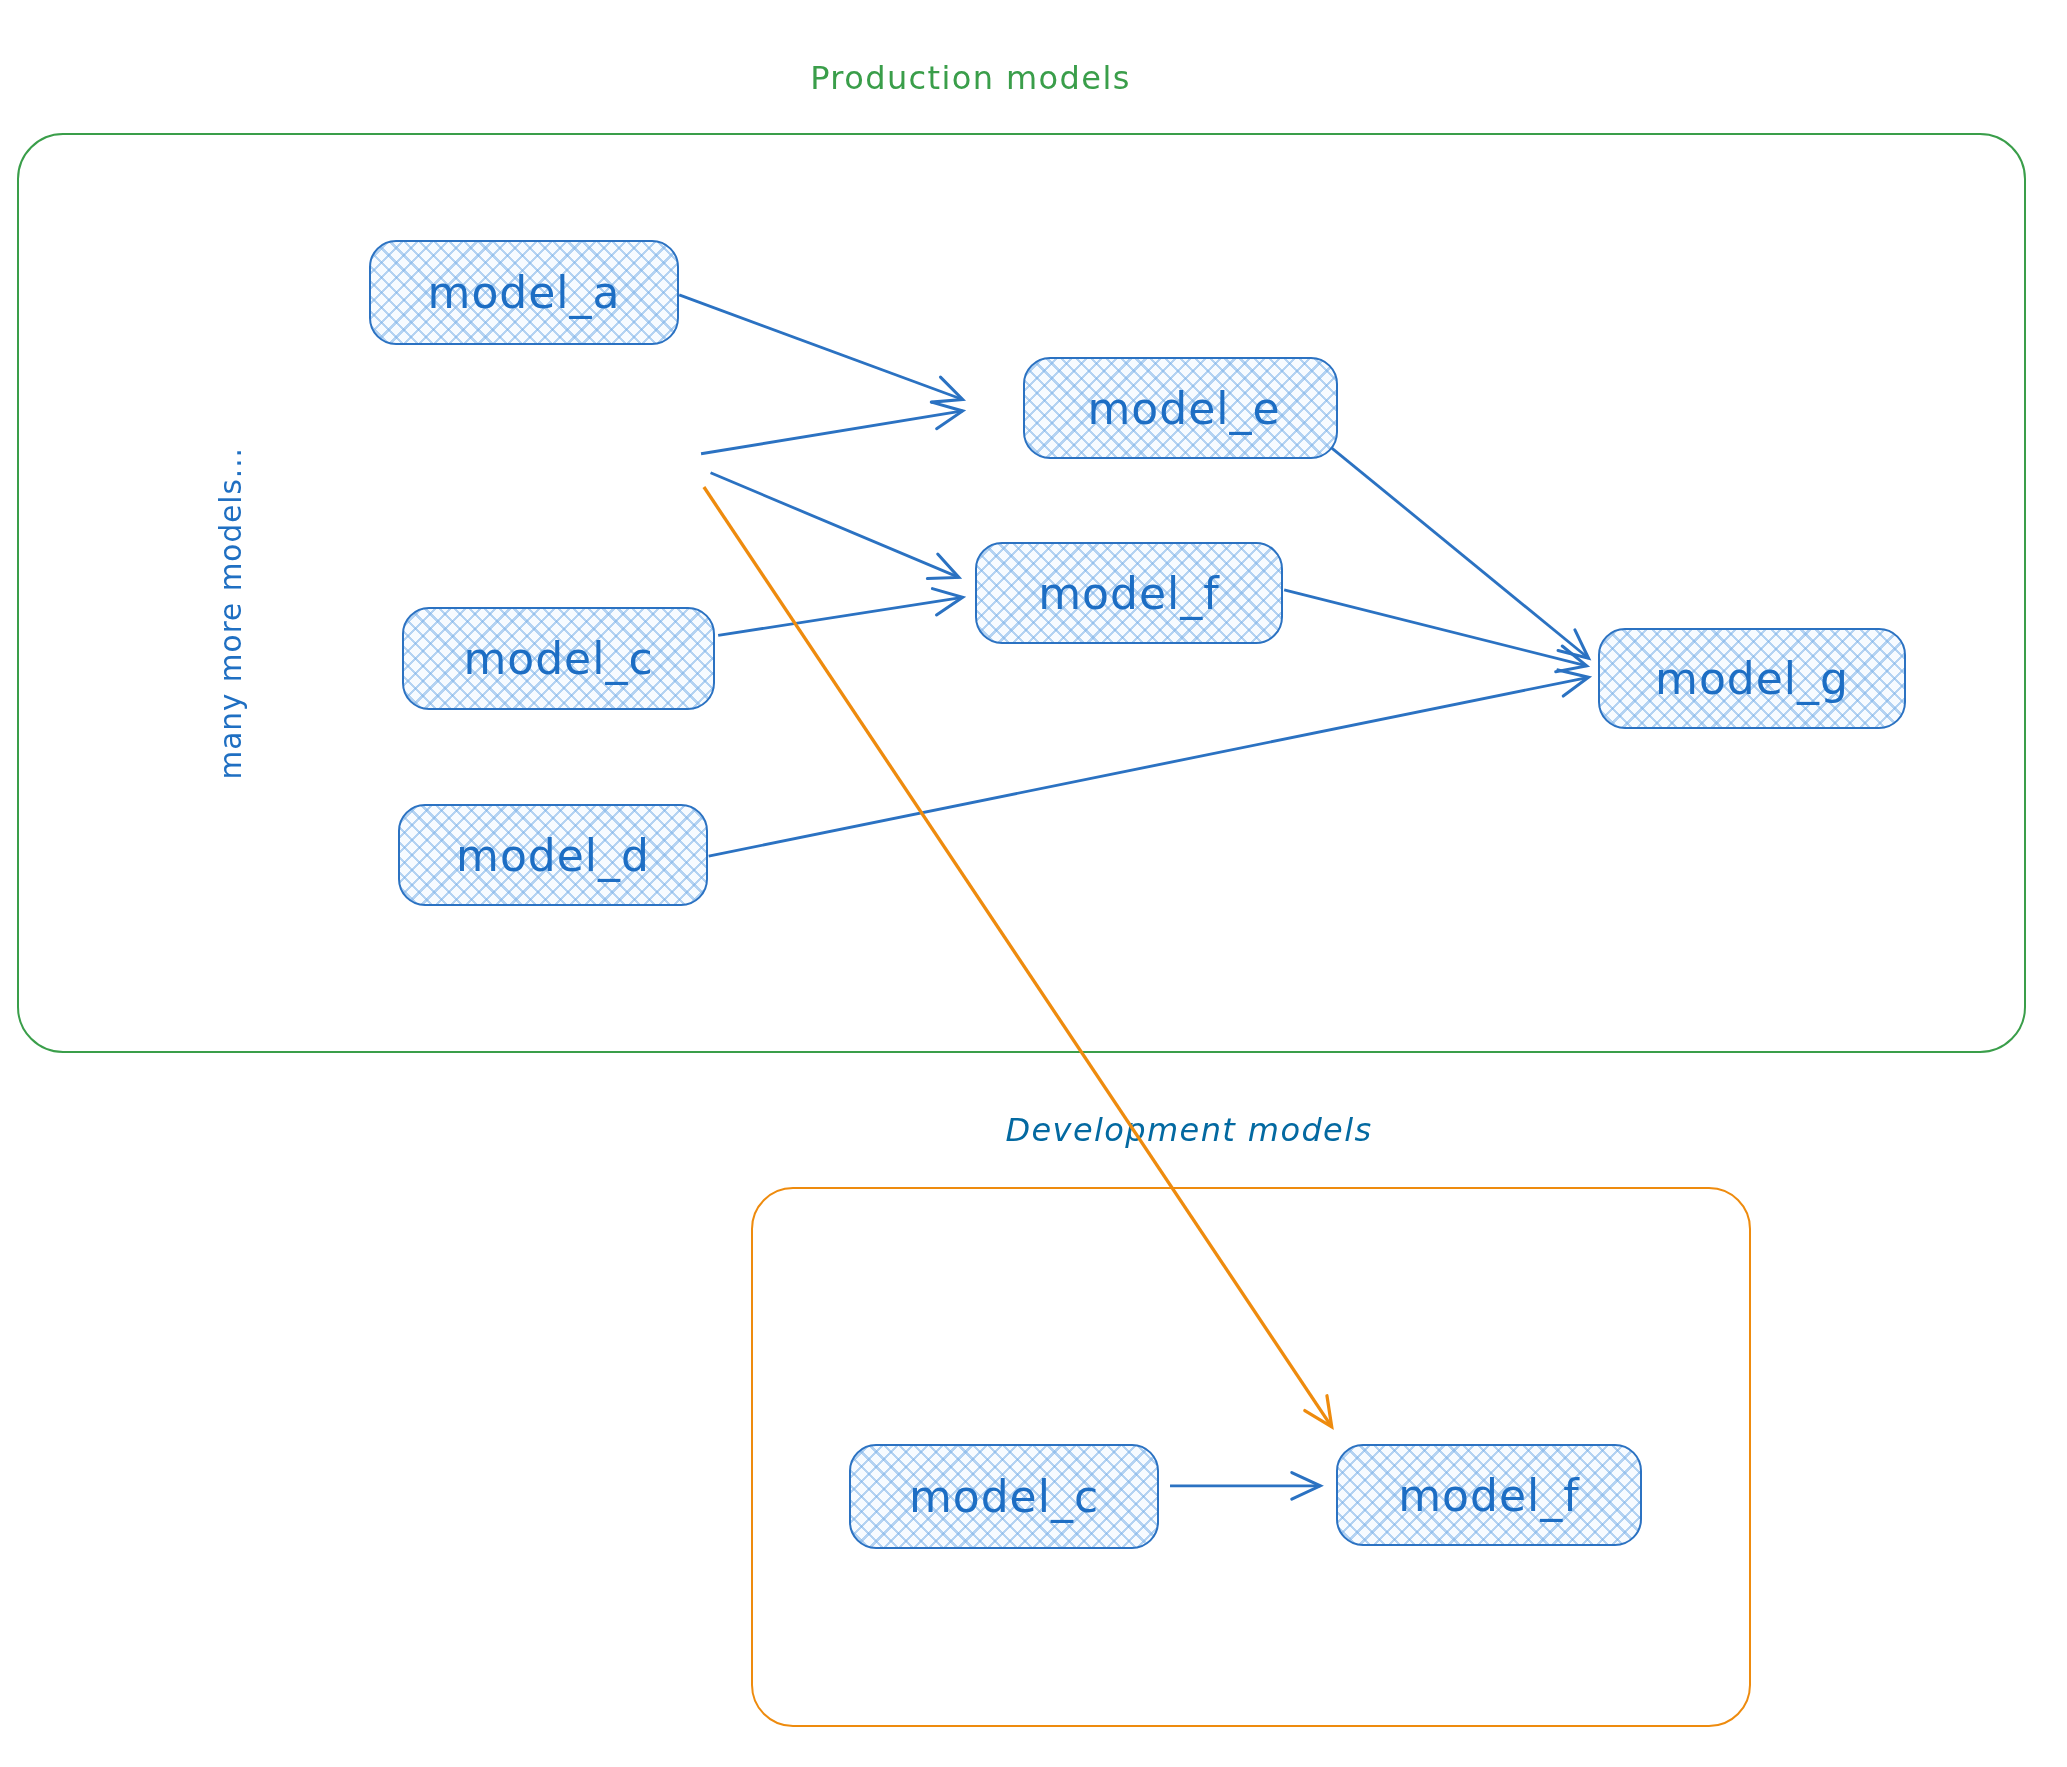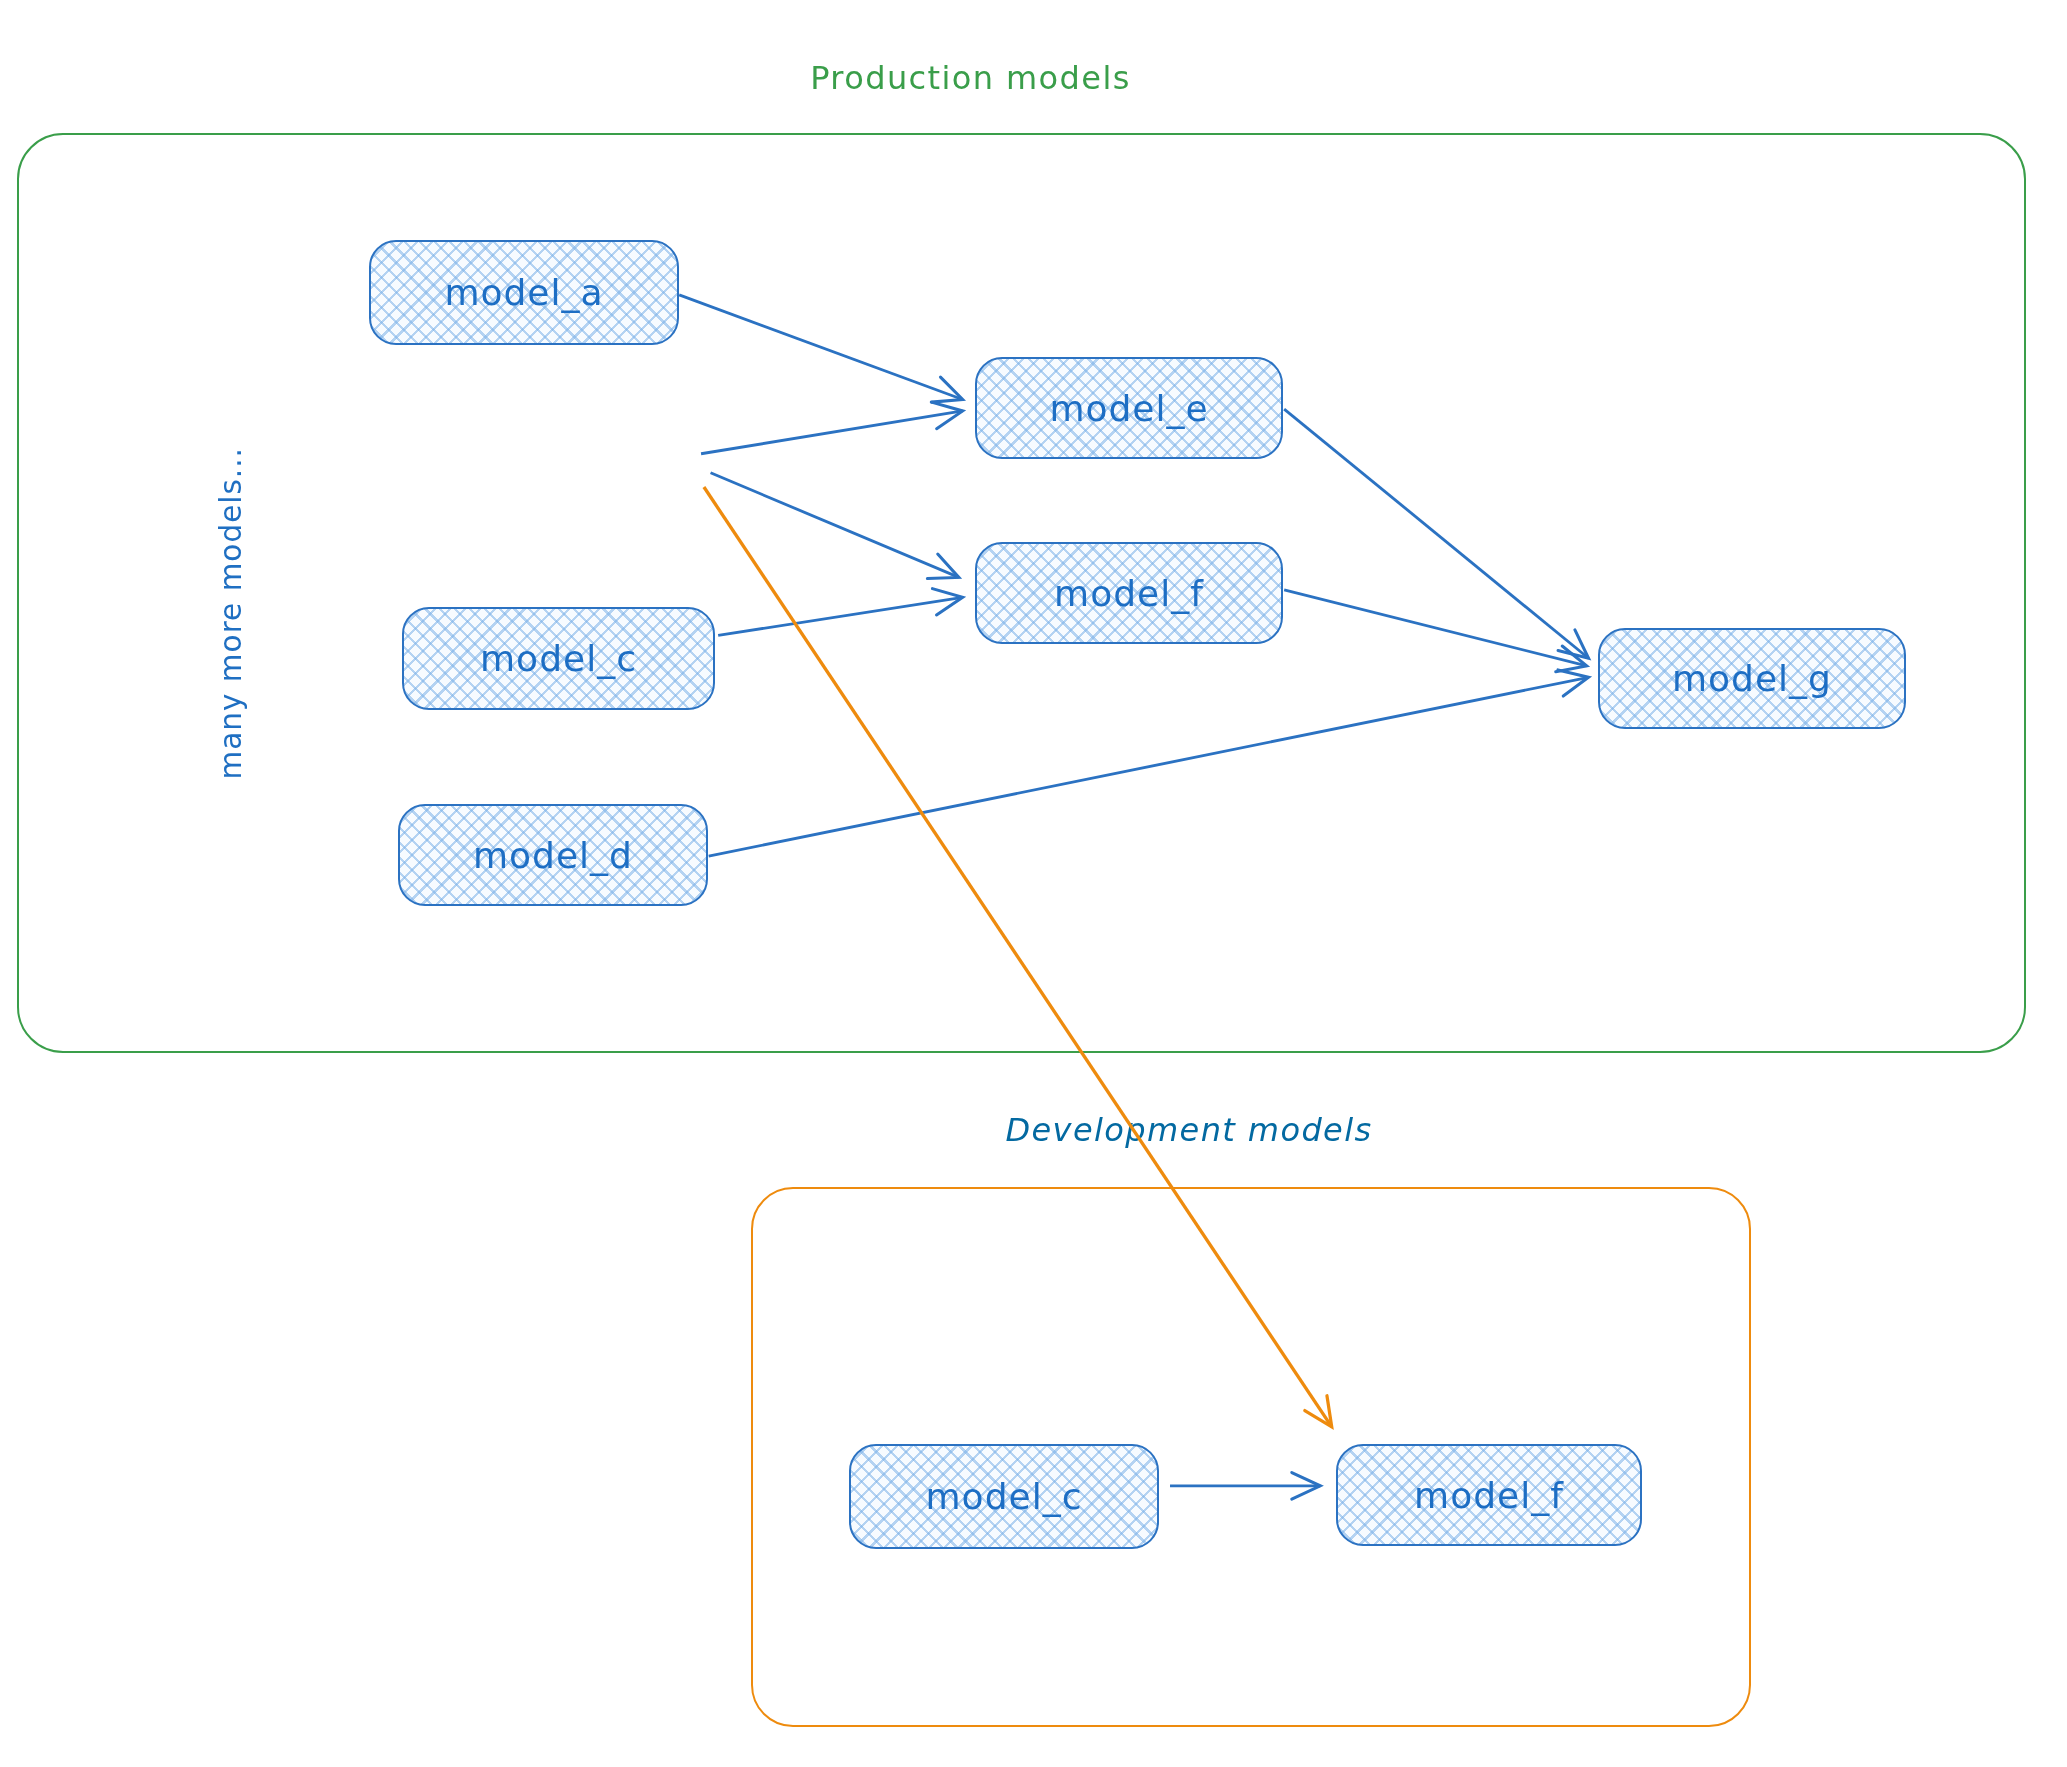--- a/index.html
+++ b/index.html
@@ -35,21 +35,21 @@
     text-align:center;
     transform:rotate(-90deg);
     white-space:nowrap;
   }
   .node{
     position:absolute;
     border:2.9px solid #2b72c2;
     border-radius:27px;
     display:flex;align-items:center;justify-content:center;
     color:#1d6ec4;
-    font-size:36px;
+    font-size:44px;
     letter-spacing:1px;
     background:
       repeating-linear-gradient(45deg, rgba(125,178,232,0.55) 0 2.3px, transparent 2.3px 10.5px),
       repeating-linear-gradient(135deg, rgba(125,178,232,0.55) 0 2.3px, transparent 2.3px 10.5px),
       #f7fbff;
     z-index:4;
   }
   #edges{
     position:absolute;inset:0;
     z-index:3;
@@ -92,21 +92,21 @@
 
   <div class="node" style="left:369px;top:240px;width:306px;height:101px;">
     <span>model_a</span>
   </div>
   <div class="node" style="left:402px;top:607px;width:309px;height:99px;">
     <span>model_c</span>
   </div>
   <div class="node" style="left:398px;top:804px;width:306px;height:98px;">
     <span>model_d</span>
   </div>
-  <div class="node" style="left:975px;top:357px;width:304px;height:98px;">
+  <div class="node" style="left:1023px;top:357px;width:304px;height:98px;padding-left:7px;">
     <span>model_e</span>
   </div>
   <div class="node" style="left:975px;top:542px;width:304px;height:98px;">
     <span>model_f</span>
   </div>
   <div class="node" style="left:1598px;top:628px;width:304px;height:97px;">
     <span>model_g</span>
   </div>
 
   <div class="node" style="left:849px;top:1444px;width:306px;height:101px;">

